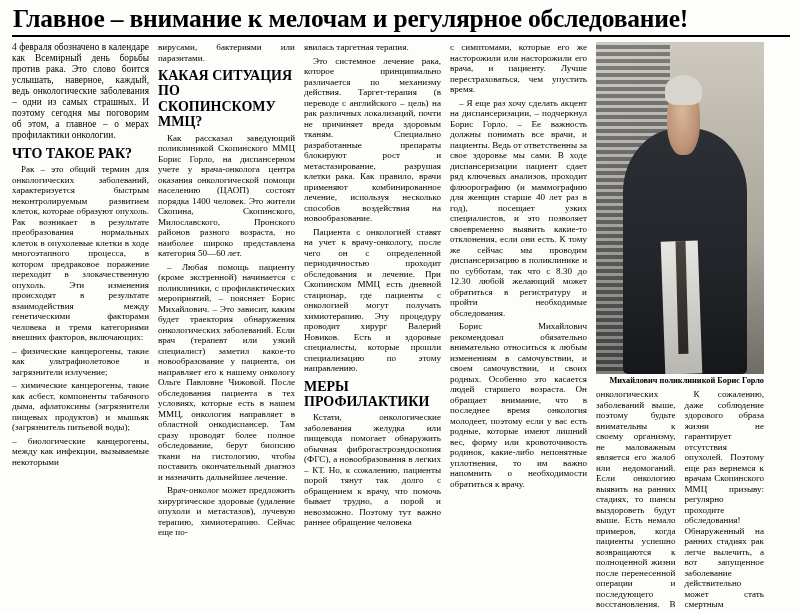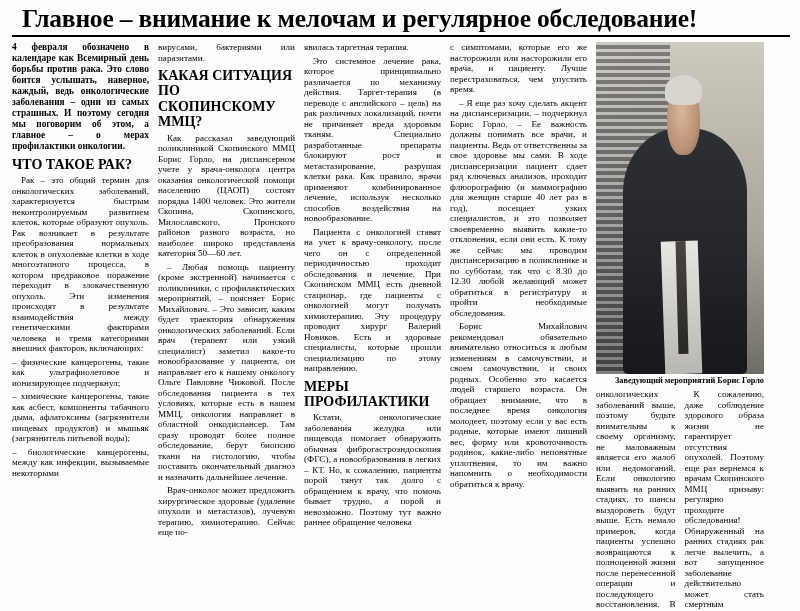--- a/index.html
+++ b/index.html
@@ -21,21 +21,21 @@
     box-sizing: border-box;
     padding: 4px 10px 4px 12px;
     background: #fdfdfb;
   }
   .headline {
     font-family: "Liberation Serif", serif;
     font-size: 25.5px;
     font-weight: bold;
     letter-spacing: -0.2px;
     line-height: 1.02;
-    margin: 2px 0 3px 10px;
+    margin: 2px 0 3px 1px;
     white-space: nowrap;
   }
   .rule {
     border-top: 2px solid #000;
     margin: 0 0 5px 0;
   }
   .columns {
     display: flex;
     gap: 9px;
     align-items: flex-start;
@@ -53,21 +53,21 @@
     font-size: 9.1px;
     line-height: 1.155;
     text-align: justify;
     text-justify: inter-word;
     hyphens: auto;
   }
   p.indent {
     text-indent: 9px;
   }
   .lead {
-    font-weight: bold;
+    font-weight: normal;
     font-size: 9.4px;
     line-height: 1.17;
     text-align: justify;
     margin: 0 0 5px 0;
   }
   .subhead {
     font-weight: bold;
     font-size: 14px;
     text-align: left;
     line-height: 1.1;
@@ -165,21 +165,21 @@
 
   <div class="headline">Главное – внимание к мелочам и регулярное обследование!</div>
   <div class="rule"></div>
 
   <div class="columns">
 
     <div class="col">
       <p class="lead">4 февраля обозначено в календаре как Всемирный день борьбы против рака. Это слово боится услышать, наверное, каждый, ведь онкологические заболевания – одни из самых страшных. И поэтому сегодня мы поговорим об этом, а главное – о мерах профилактики онкологии.</p>
       <div class="subhead">Что такое рак?</div>
       <p class="indent">Рак – это общий термин для онкологических заболеваний, характеризуется быстрым неконтролируемым развитием клеток, которые образуют опухоль. Рак возникает в результате преобразования нормальных клеток в опухолевые клетки в ходе многоэтапного процесса, в котором предраковое поражение переходит в злокачественную опухоль. Эти изменения происходят в результате взаимодействия между генетическими факторами человека и тремя категориями внешних факторов, включающих:</p>
-      <p>– физические канцерогены, такие как ультрафиолетовое и ионизирующее подчеркнул;</p>
+      <p>– физические канцерогены, такие как ультрафиолетовое и загрязнители излучение;</p>
       <p>– химические канцерогены, такие как асбест, компоненты табачного дыма, афлатоксины (загрязнители пищевых продуктов) и мышьяк (загрязнитель питьевой воды);</p>
       <p>– биологические канцерогены, между как инфекции, вызываемые некоторыми</p>
     </div>
 
     <div class="col">
       <p>вирусами, бактериями или паразитами.</p>
       <div class="subhead">Какая ситуация по Скопинскому ММЦ?</div>
       <p class="indent">Как рассказал заведующий поликлиникой Скопинского ММЦ Борис Горло, на диспансерном учете у врача-онколога центра оказания онкологической помощи населению (ЦАОП) состоят порядка 1400 человек. Это жители Скопина, Скопинского, Милославского, Пронского районов разного возраста, но наиболее широко представлена категория 50—60 лет.</p>
       <p class="indent">– Любая помощь пациенту (кроме экстренной) начинается с поликлиники, с профилактических мероприятий, – поясняет Борис Михайлович. – Это зависит, каким будет траектория обнаружения онкологических заболеваний. Если врач (терапевт или узкий специалист) заметил какое-то новообразование у пациента, он направляет его к нашему онкологу Ольге Павловне Чижовой. После обследования пациента в тех условиях, которые есть в нашем ММЦ, онкология направляет в областной онкодиспансер. Там сразу проводят более полное обследование, берут биопсию ткани на гистологию, чтобы поставить окончательный диагноз и назначить дальнейшее лечение.</p>
       <p class="indent">Врач-онколог может предложить хирургическое здоровые (удаление опухоли и метастазов), лучевую терапию, химиотерапию. Сейчас еще по-</p>
@@ -204,21 +204,21 @@
         <div class="photo">
           <div class="blinds"></div>
           <div class="wall"></div>
           <div class="figure"></div>
           <div class="shirt"></div>
           <div class="tie"></div>
           <div class="head"></div>
           <div class="hair"></div>
         </div>
       </div>
-      <div class="caption">Заведующий мероприятий Борис Горло</div>
+      <div class="caption">Михайлович поликлиникой Борис Горло</div>
       <div style="display:flex; gap:9px;">
         <div style="flex:1 1 0;">
           <p>онкологических заболеваний выше, поэтому будьте внимательны к своему организму, не маловажным является его жалоб или недомоганий. Если онкологию выявить на ранних стадиях, то шансы выздороветь будут выше. Есть немало примеров, когда пациенты успешно возвращаются к полноценной жизни после перенесенной операции и последующего восстановления. В нашем ММЦ такие пациенты есть.</p>
 
         </div>
         <div style="flex:1 1 0;">
           <p class="indent">К сожалению, даже соблюдение здорового образа жизни не гарантирует отсутствия опухолей. Поэтому еще раз вернемся к врачам Скопинского ММЦ призыву: регулярно проходите обследования! Обнаруженный на ранних стадиях рак легче вылечить, а вот запущенное заболевание действительно может стать смертным приговором.</p>
 
         </div>
       </div>

